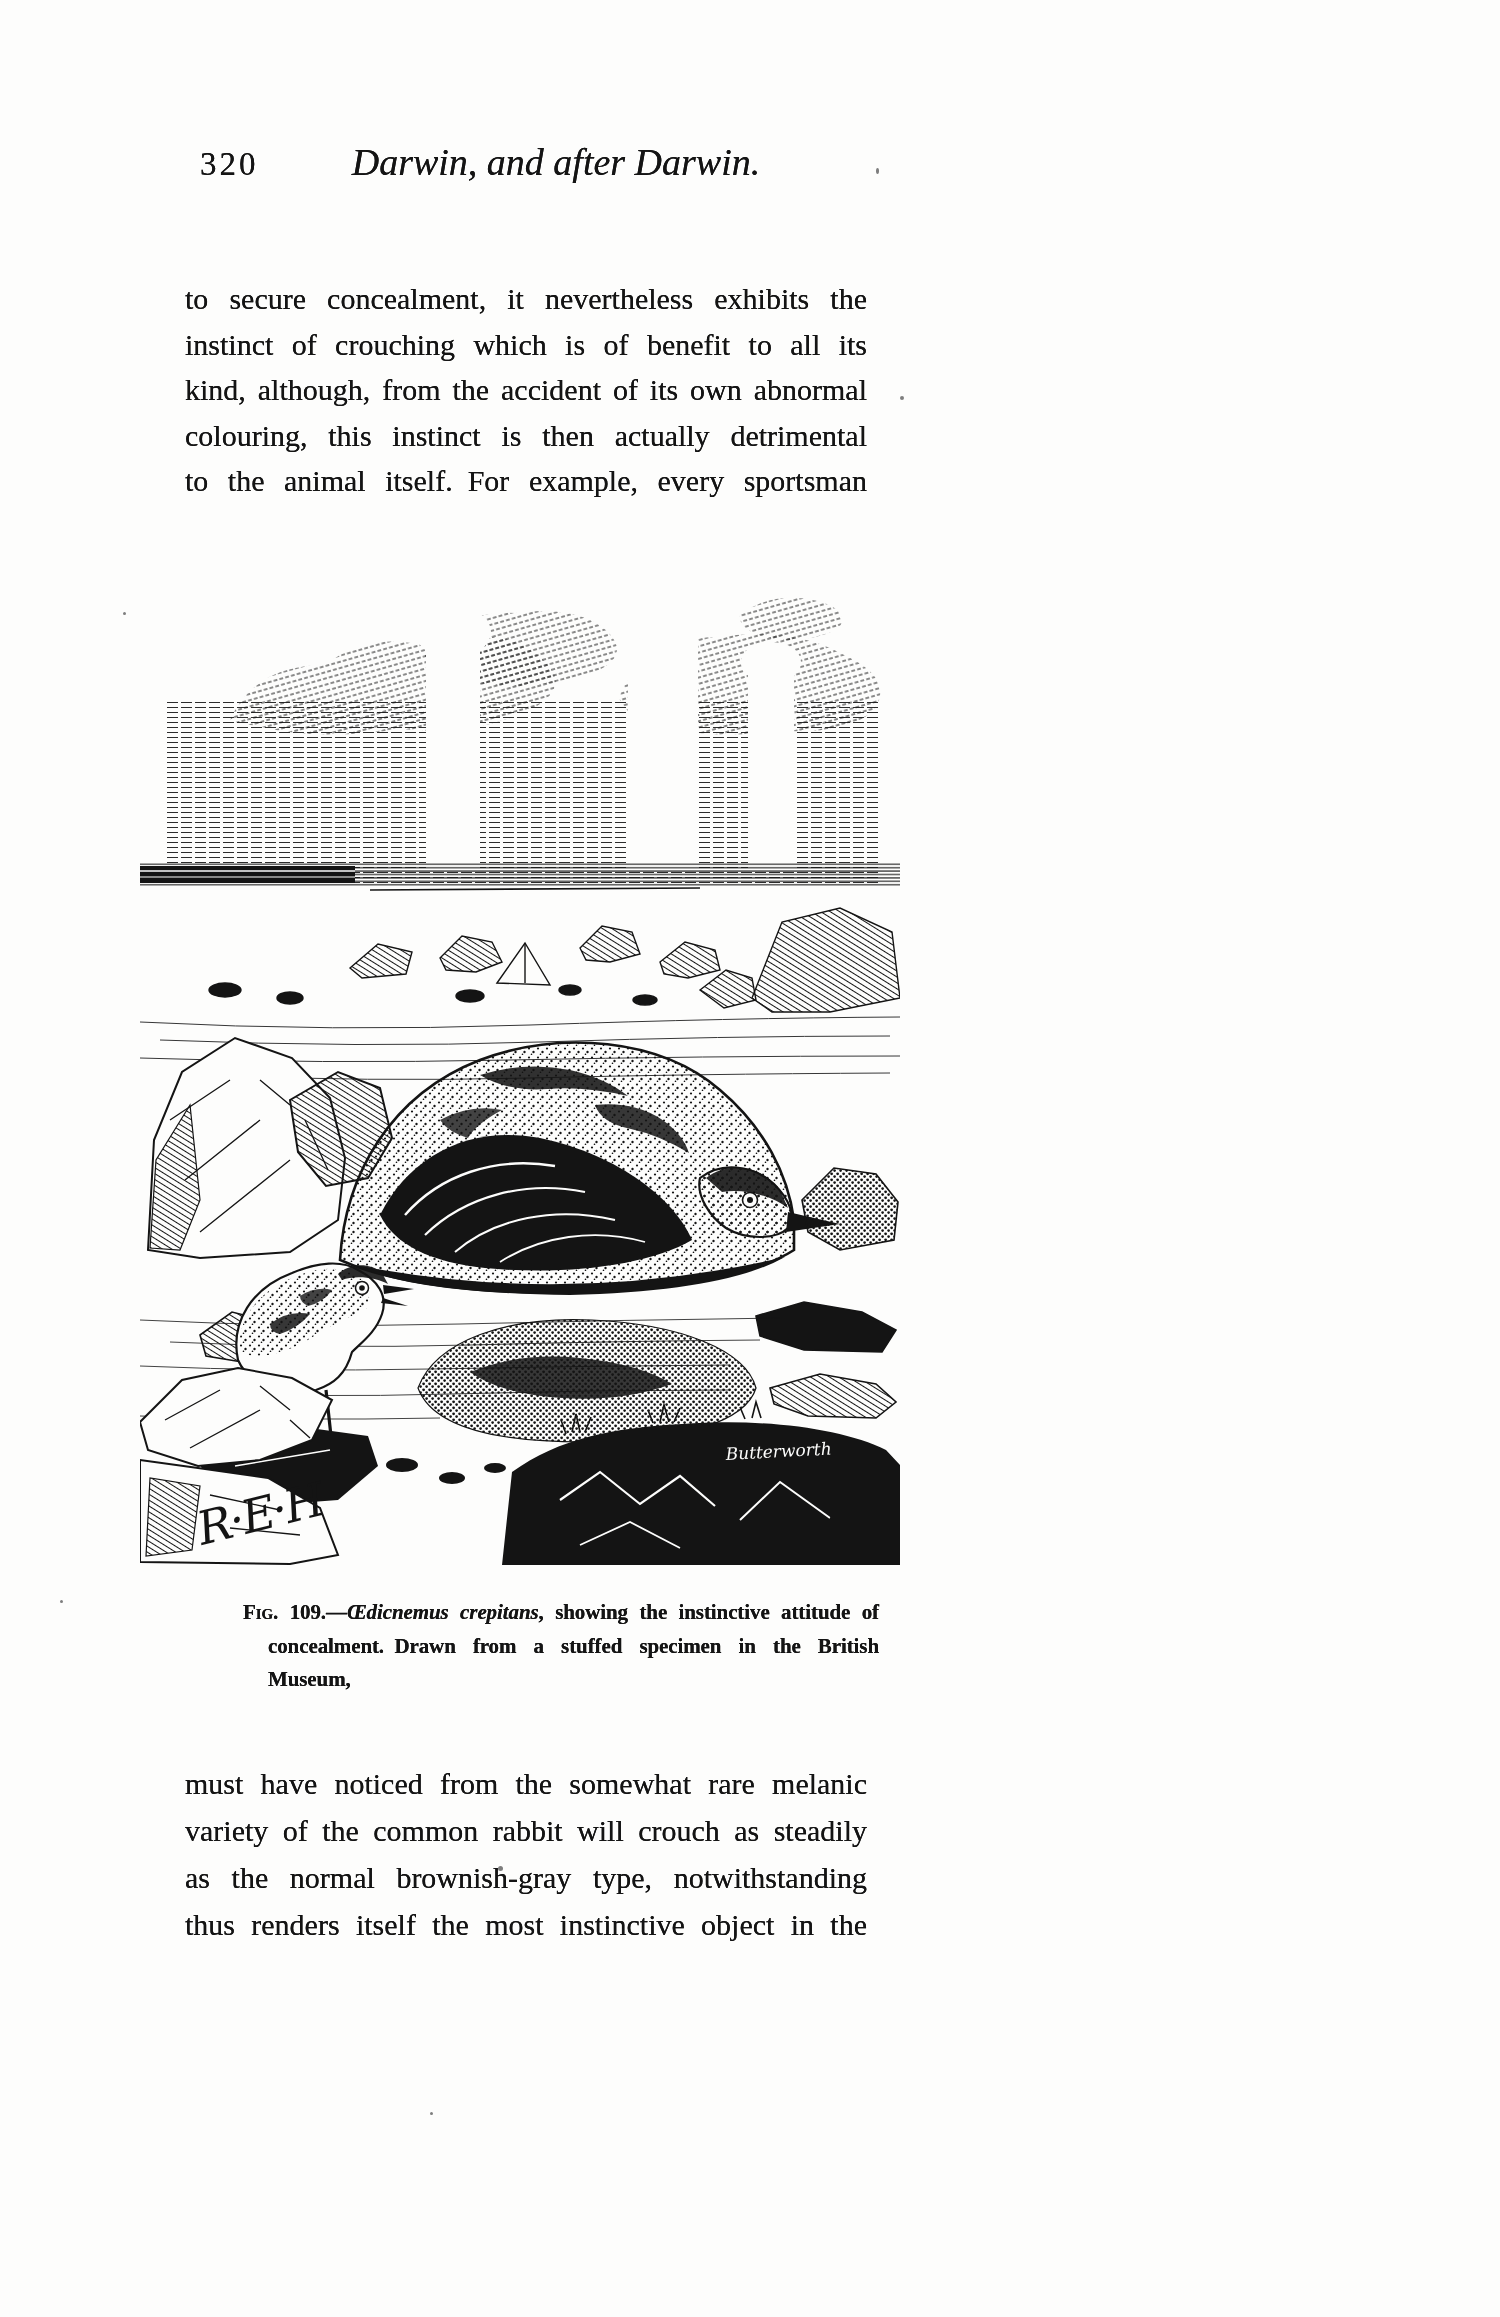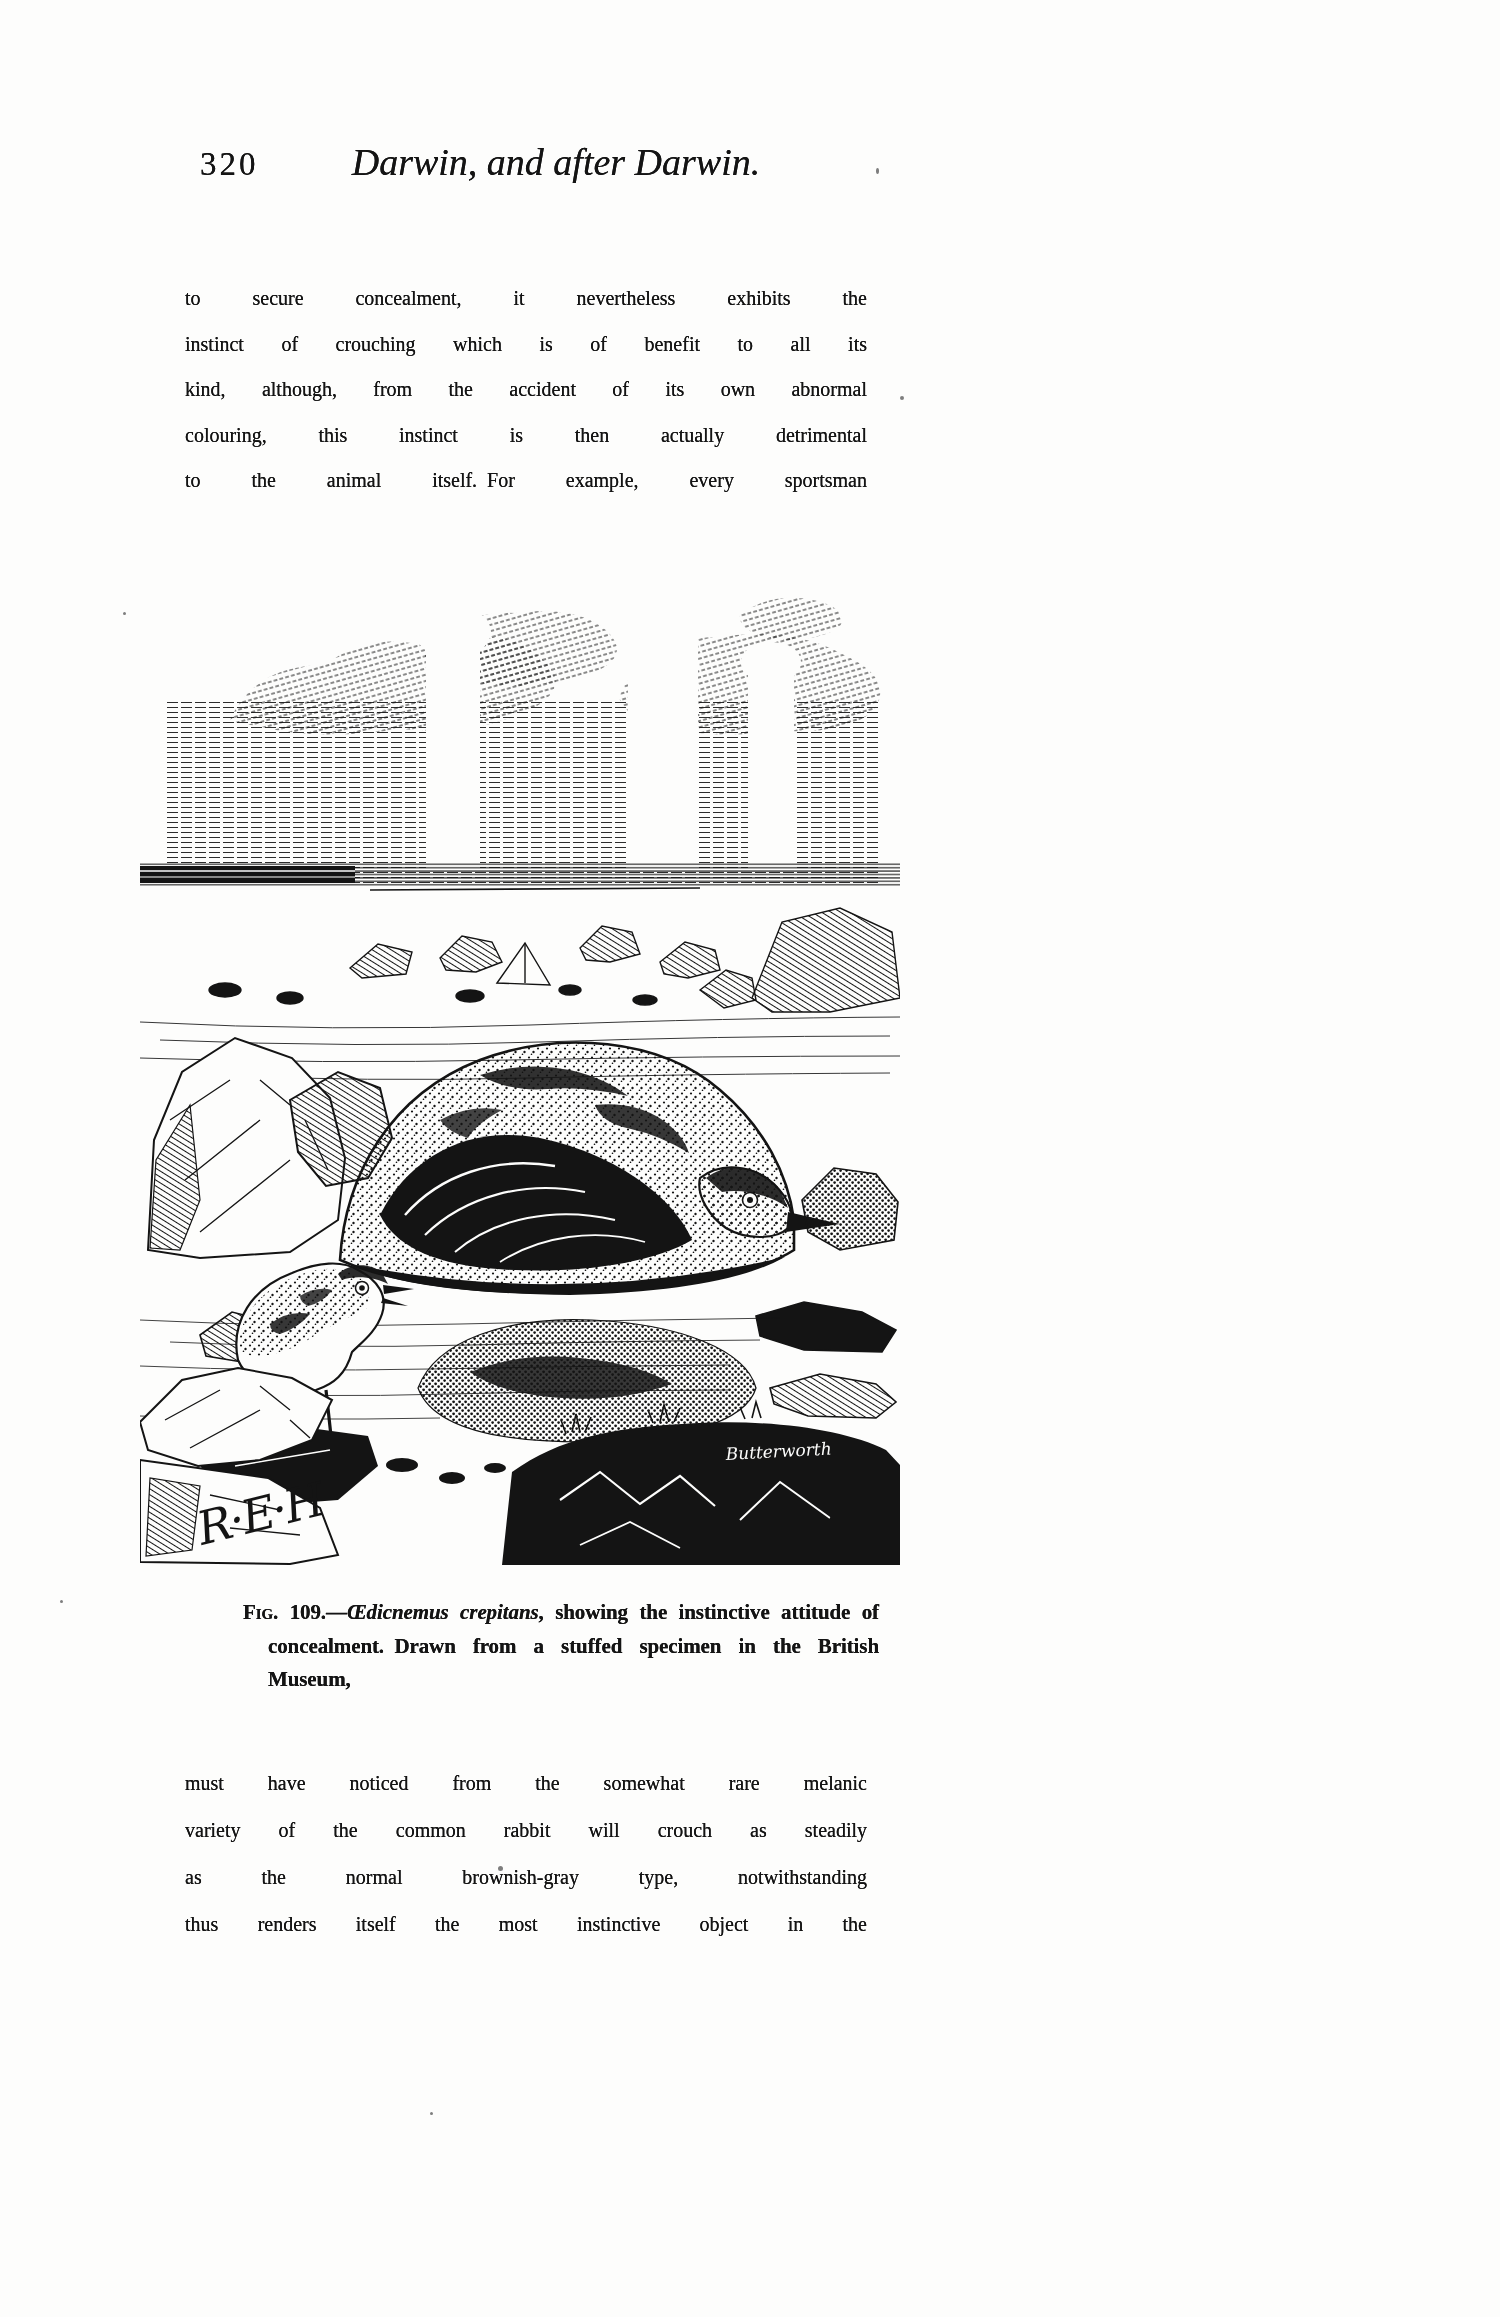--- a/index.html
+++ b/index.html
@@ -13,21 +13,21 @@
   }
   .ink{ text-shadow:0 0 .5px currentColor; }
 
   
   .header{ position:absolute; left:200px; top:140px; width:682px; height:52px; }
   .pagenum{ position:absolute; left:0; top:6px; font-size:33px; letter-spacing:3px; }
   .runtitle{ position:absolute; left:90px; right:60px; text-align:center;
              font-style:italic; font-size:38px; }
 
   
-  .para{ position:absolute; left:185px; width:682px; font-size:20px; }
+  .para{ position:absolute; left:185px; width:682px; font-size:30px; }
   .para-1{ top:276px; }
   .para-2{ top:1760px; }
   .bline{ height:45.5px; line-height:45.5px; text-align:justify; text-align-last:justify; }
   .para-2 .bline{ height:47px; line-height:47px; }
 
   
   .figure-wrap{ position:absolute; left:140px; top:560px; width:760px; height:1005px; }
   .figure-wrap svg{ display:block; width:100%; height:100%; }
 
   

